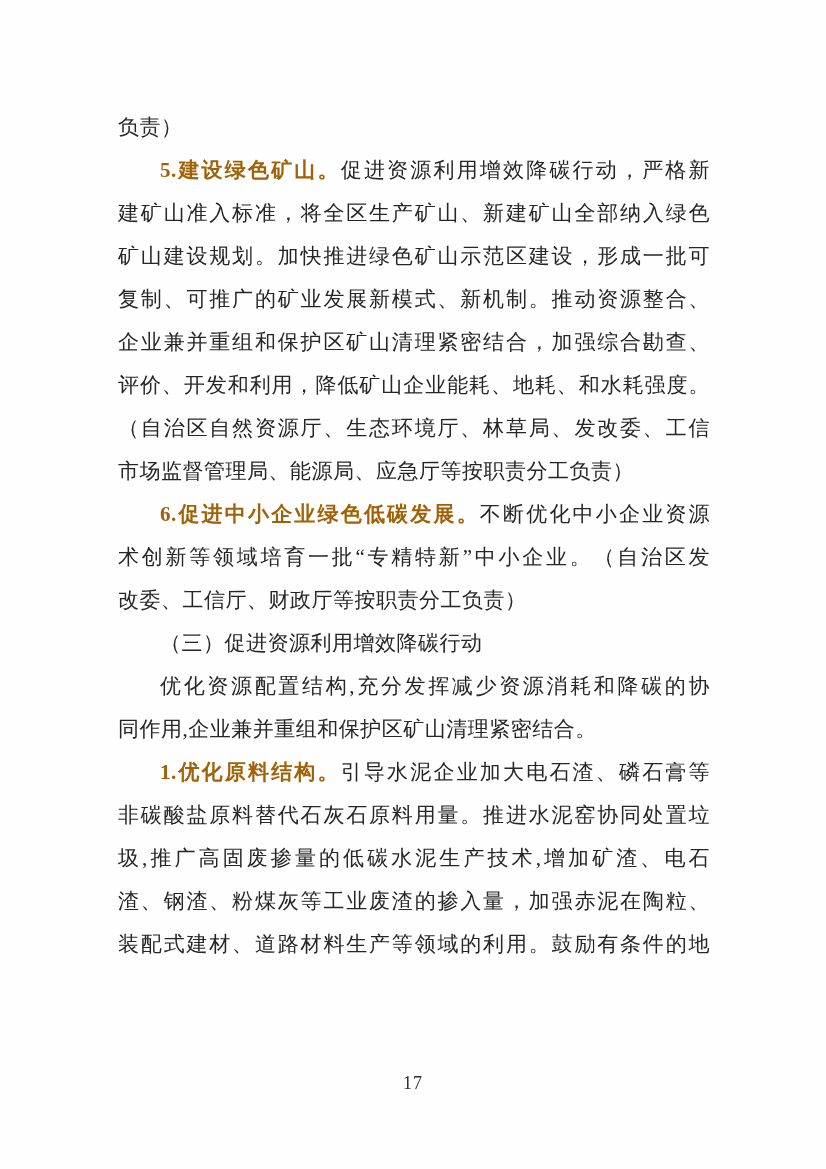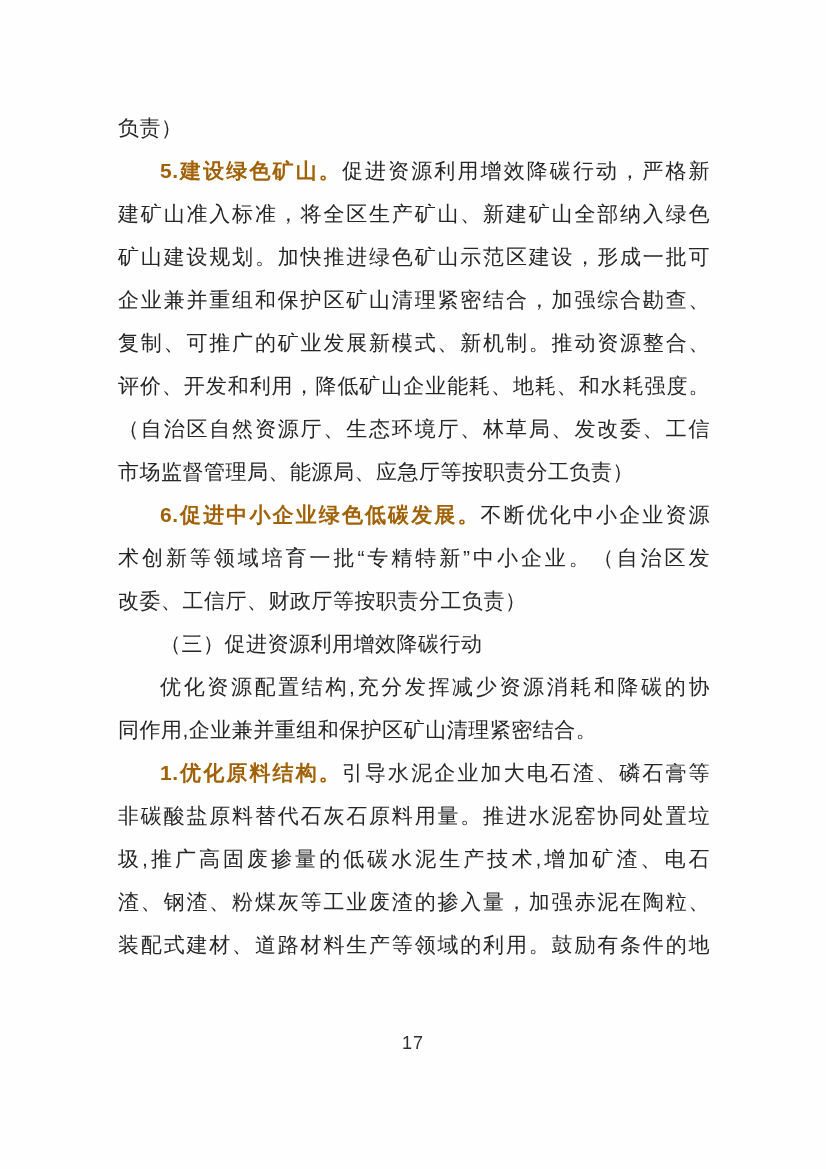--- a/index.html
+++ b/index.html
@@ -6,21 +6,21 @@
     margin: 0;
     padding: 0;
     background: #ffffff;
   }
   .page {
     position: relative;
     width: 826px;
     height: 1169px;
     background: #fefefe;
     overflow: hidden;
-    font-family: Liberation Sans, sans-serif;
+    font-family: Liberation Serif, serif;
     color: #262626;
   }
   .textblock {
     position: absolute;
     left: 118px;
     top: 106px;
     width: 592px;
   }
   .line {
     height: 43px;
@@ -36,42 +36,42 @@
   }
   .line.indent {
     text-indent: 42px;
   }
   .line b {
     font-weight: 700;
     color: #a16207;
   }
   .pagenum {
     position: absolute;
-    top: 1030px;
+    top: 1070px;
     left: 0;
     width: 100%;
     height: 26px;
     line-height: 26px;
     text-align: center;
     font-size: 18px;
     color: #303030;
     letter-spacing: 1px;
   }
 </style>
 </head>
 <body>
 
 <div class="page">
   <div class="textblock">
       <div class="line"><span>负责）</span></div>
       <div class="line justify indent"><b>5.建设绿色矿山。</b><span>促进资源利用增效降碳行动，严格新</span></div>
       <div class="line justify"><span>建矿山准入标准，将全区生产矿山、新建矿山全部纳入绿色</span></div>
       <div class="line justify"><span>矿山建设规划。加快推进绿色矿山示范区建设，形成一批可</span></div>
+      <div class="line justify"><span>复制、可推广的矿业发展新模式、新机制。推动资源整合、</span></div>
       <div class="line justify"><span>企业兼并重组和保护区矿山清理紧密结合，加强综合勘查、</span></div>
-      <div class="line justify"><span>复制、可推广的矿业发展新模式、新机制。推动资源整合、</span></div>
       <div class="line justify"><span>评价、开发和利用，降低矿山企业能耗、地耗、和水耗强度。</span></div>
       <div class="line justify"><span>（自治区自然资源厅、生态环境厅、林草局、发改委、工信厅、</span></div>
       <div class="line"><span>市场监督管理局、能源局、应急厅等按职责分工负责）</span></div>
       <div class="line justify indent"><b>6.促进中小企业绿色低碳发展。</b><span>不断优化中小企业资源</span></div>
       <div class="line justify"><span>术创新等领域培育一批“专精特新”中小企业。（自治区发</span></div>
       <div class="line"><span>改委、工信厅、财政厅等按职责分工负责）</span></div>
       <div class="line indent"><span>（三）促进资源利用增效降碳行动</span></div>
       <div class="line justify indent"><span>优化资源配置结构,充分发挥减少资源消耗和降碳的协</span></div>
       <div class="line"><span>同作用,企业兼并重组和保护区矿山清理紧密结合。</span></div>
       <div class="line justify indent"><b>1.优化原料结构。</b><span>引导水泥企业加大电石渣、磷石膏等</span></div>

